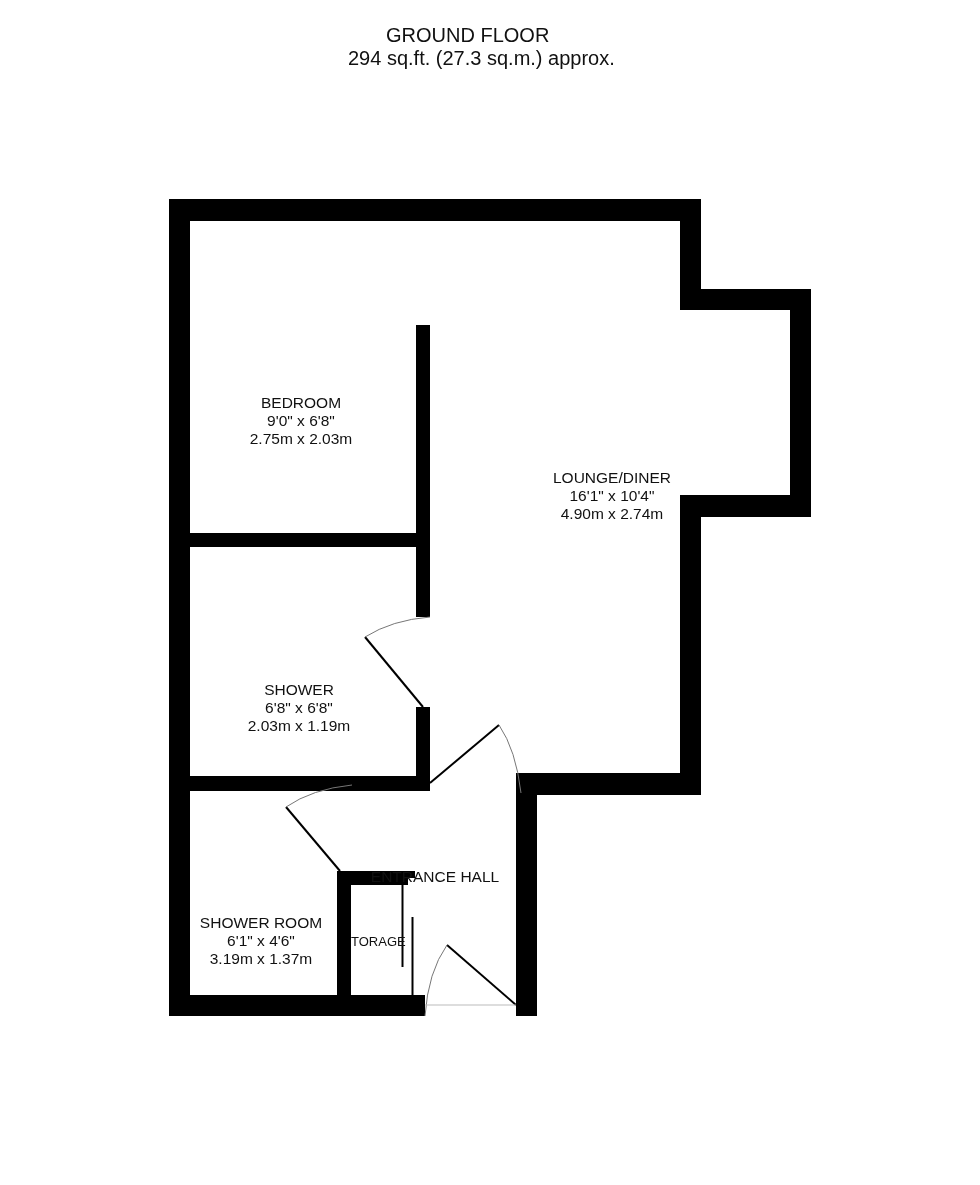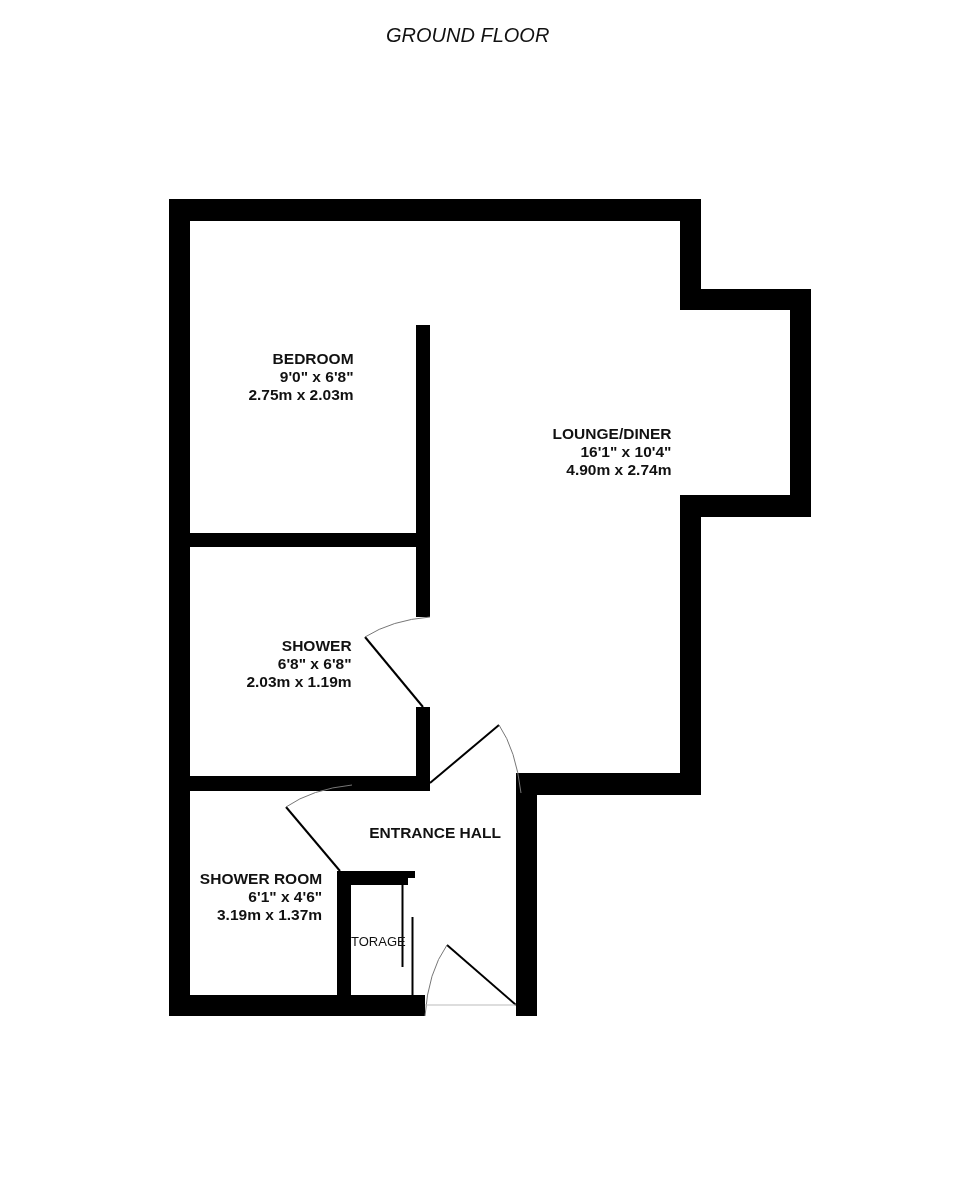--- a/index.html
+++ b/index.html
@@ -1,29 +1,30 @@
 <!DOCTYPE html>
 <html><head>
   <meta charset="utf-8">
   <style>
     html, body { margin: 0; padding: 0; background: #ffffff; }
     body { width: 980px; height: 1185px; position: relative; overflow: hidden; font-family: "Liberation Sans", sans-serif; }
-    .header { position: absolute; left: 0; top: 0; width: 980px; height: 80px; font-style: italic; }
+    .header { position: absolute; left: 0; top: 0; width: 980px; height: 80px; }
     .title { position: absolute; left: 386px; top: 24px; font-size: 20px; color: #111; white-space: nowrap; line-height: 22px; }
     .subtitle { position: absolute; left: 348px; top: 47px; font-size: 20px; color: #111; white-space: nowrap; line-height: 22px; }
     svg.plan { position: absolute; left: 0; top: 0; }
-    .label { position: absolute; font-weight: bold; font-size: 15.5px; color: #111; text-align: right; line-height: 18px; white-space: nowrap; transform: translateX(-50%); }
+    .label { position: absolute; font-weight: normal; font-size: 15.5px; color: #111; text-align: center; line-height: 18px; white-space: nowrap; transform: translateX(-50%); margin-top: 44px; }
     .label div { white-space: nowrap; }
     .storage-label { position: absolute; left: 351px; top: 934px; font-weight: normal; font-size: 13px; color: #111; line-height: 16px; white-space: nowrap; }
   </style>
 </head>
 <body>
 
 <div class="header">
   <div class="title">GROUND FLOOR</div>
+  <div class="subtitle">294 sq.ft. (27.3 sq.m.) approx.</div>
 </div>
 
 <svg class="plan" width="980" height="1185" viewBox="0 0 980 1185">
   <g fill="#000">
 
     <rect x="169" y="199" width="532" height="22"></rect>
 
     <rect x="169" y="199" width="21" height="817"></rect>
 
     <rect x="680" y="199" width="21" height="111"></rect>

